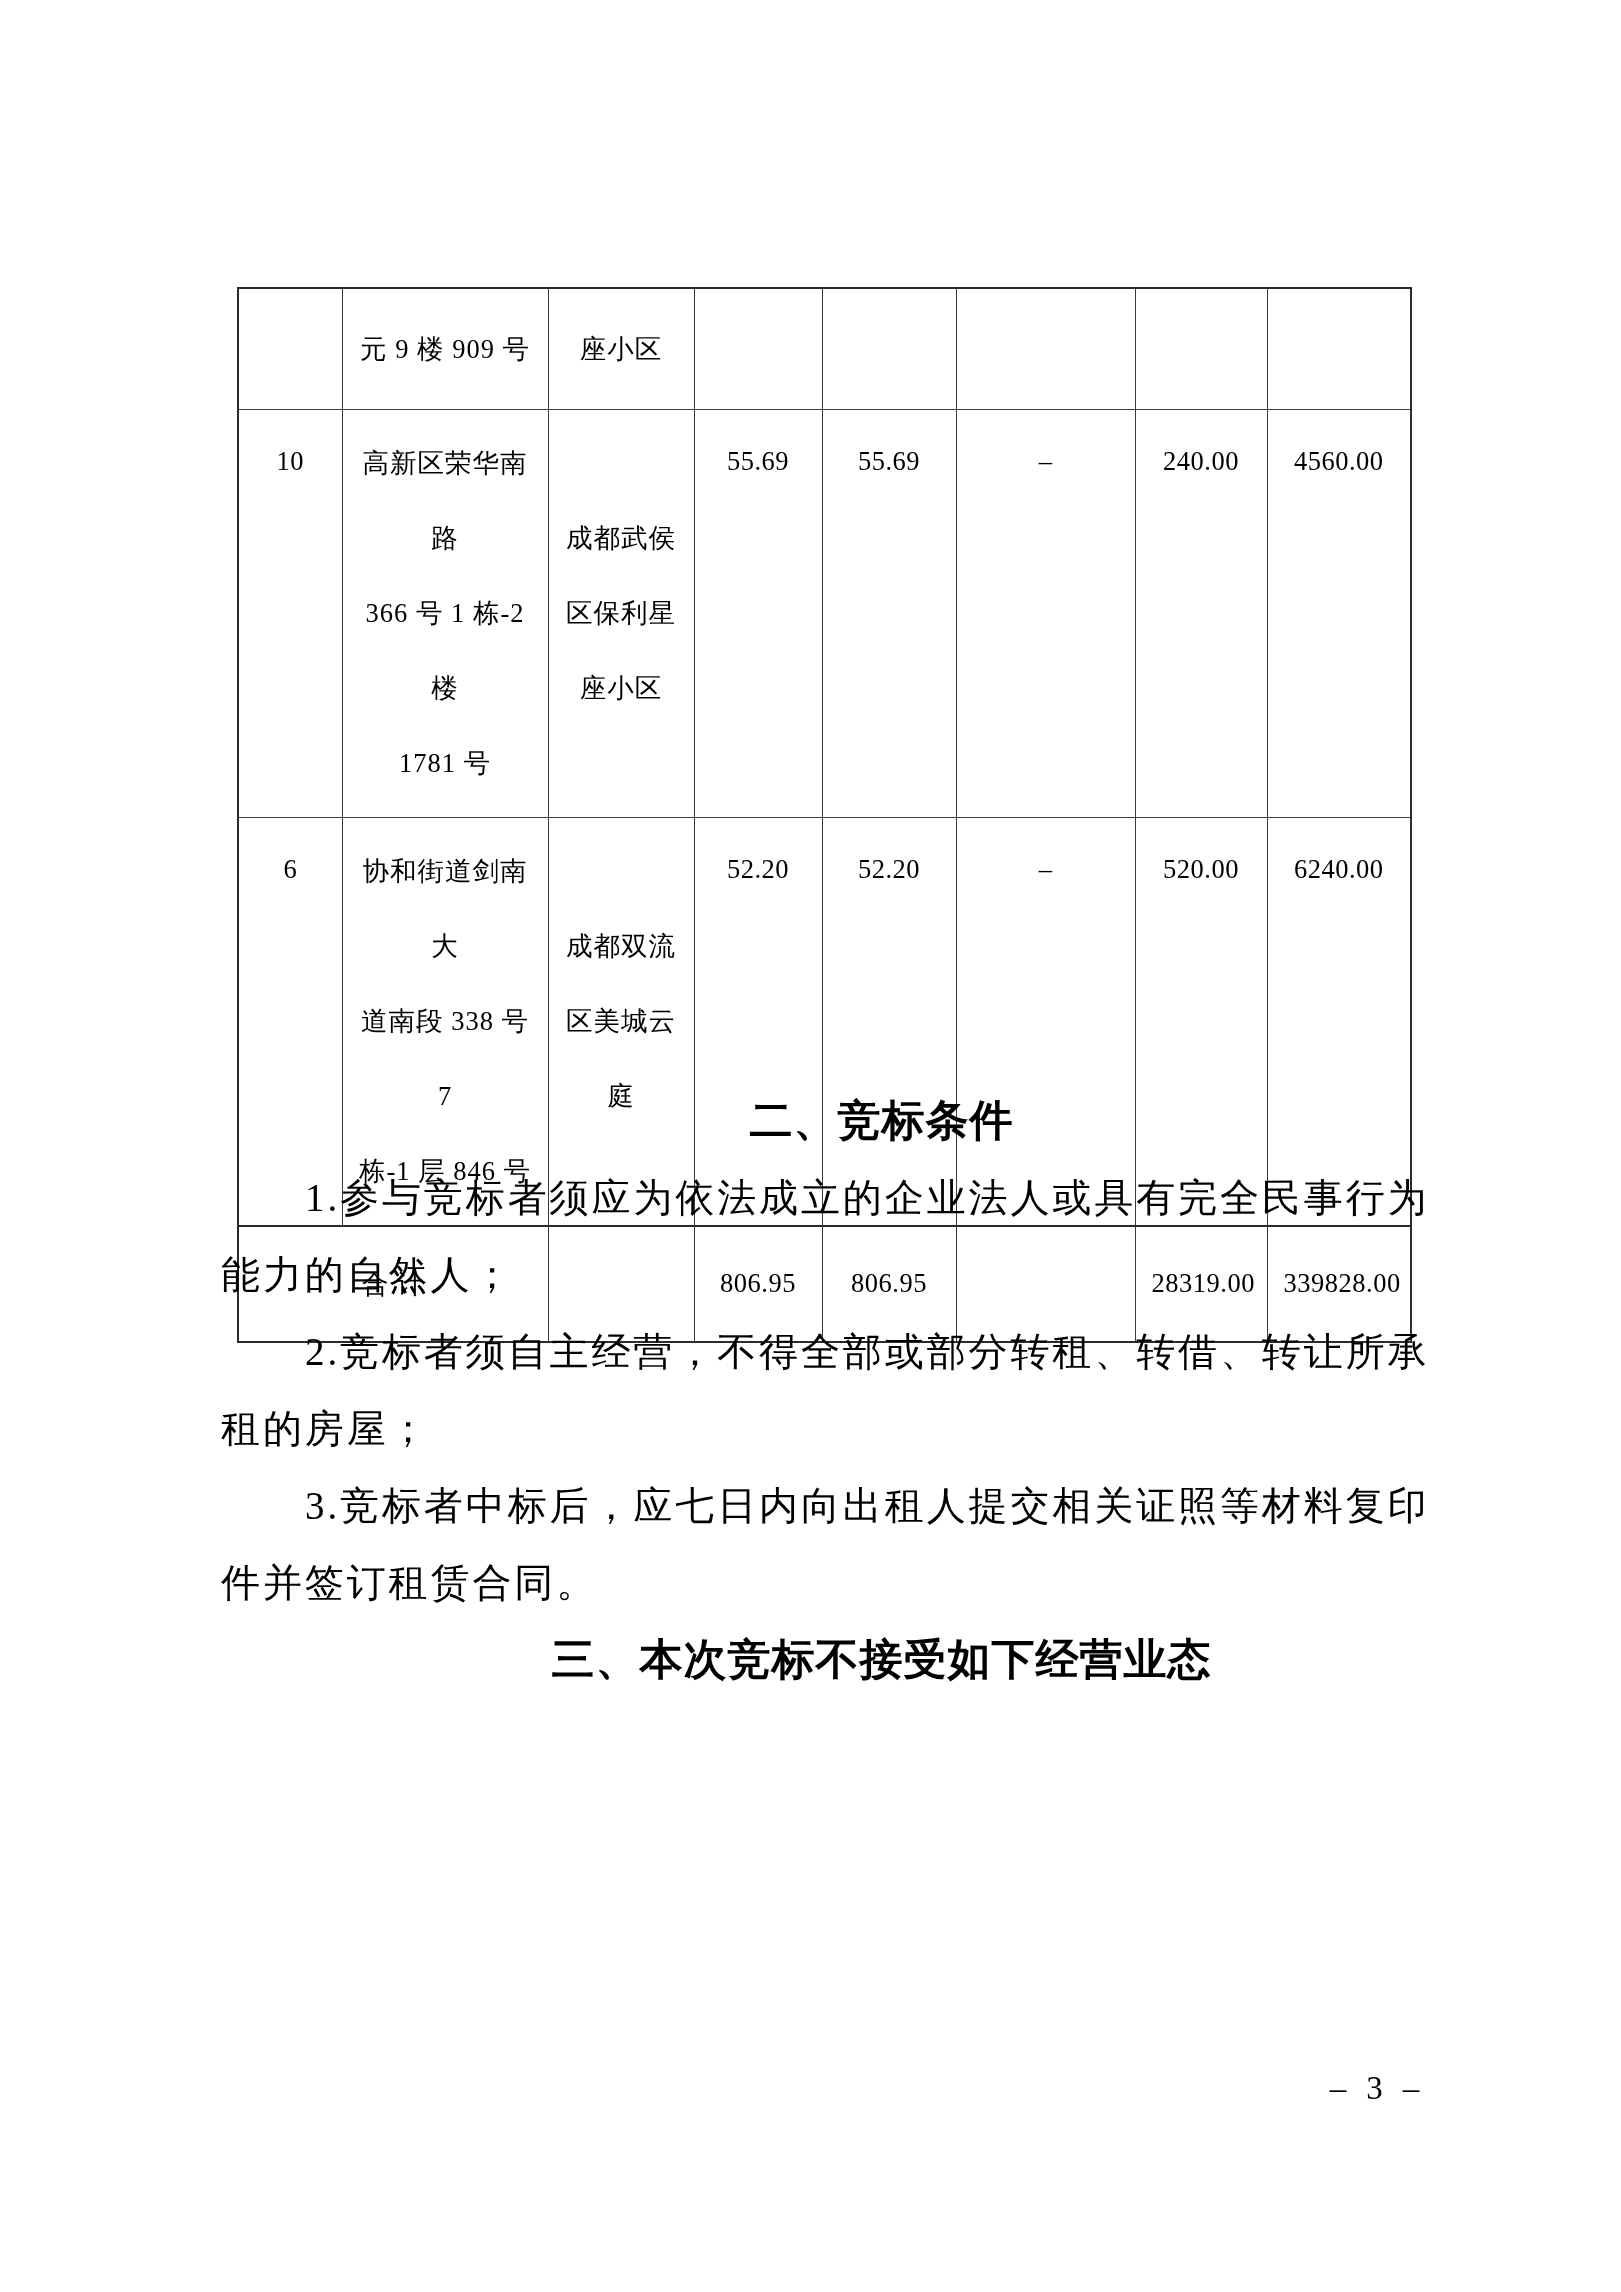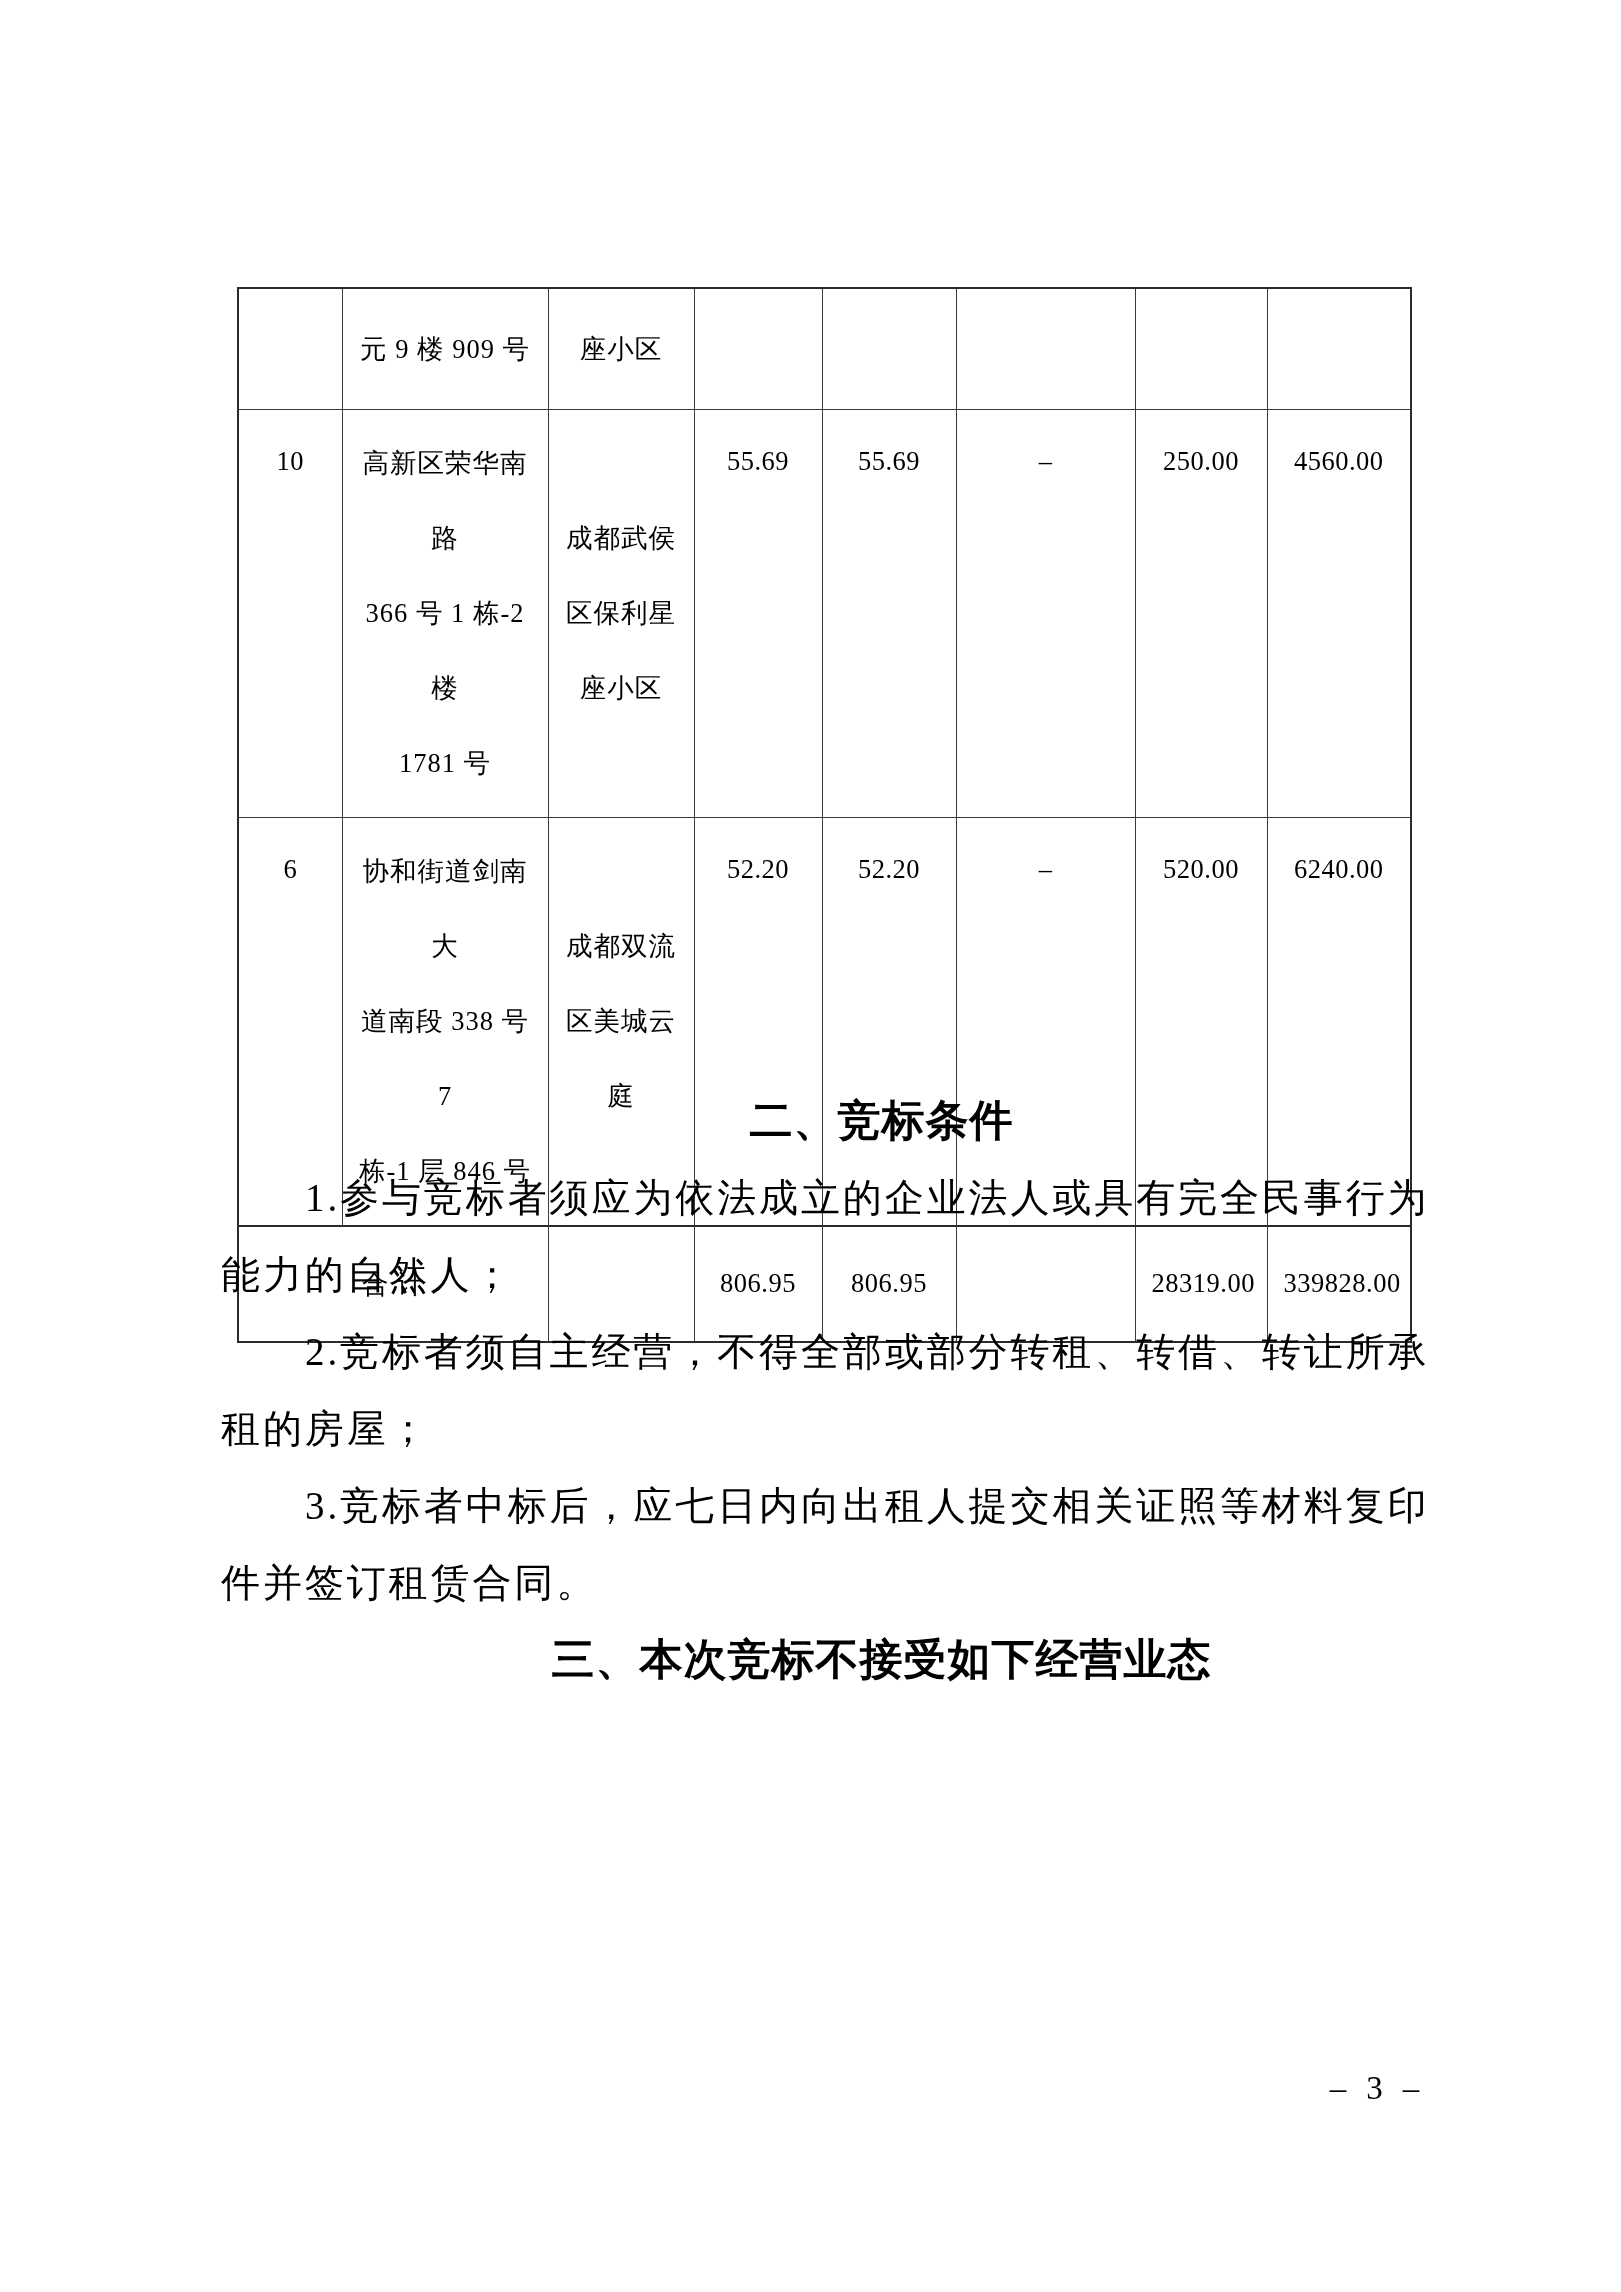--- a/index.html
+++ b/index.html
@@ -100,21 +100,21 @@
       <td class="topnum">10</td>
       <td class="multiline">高新区荣华南路
 366 号 1 栋-2 楼
 1781 号</td>
       <td class="multiline">成都武侯
 区保利星
 座小区</td>
       <td class="topnum">55.69</td>
       <td class="topnum">55.69</td>
       <td class="topnum">–</td>
-      <td class="topnum">250.00</td>
+      <td class="topnum">240.00</td>
       <td class="topnum">4560.00</td>
     </tr>
     <tr style="height:272px;">
       <td class="topnum">6</td>
       <td class="multiline">协和街道剑南大
 道南段 338 号 7
 栋-1 层 846 号</td>
       <td class="multiline">成都双流
 区美城云
 庭</td>

